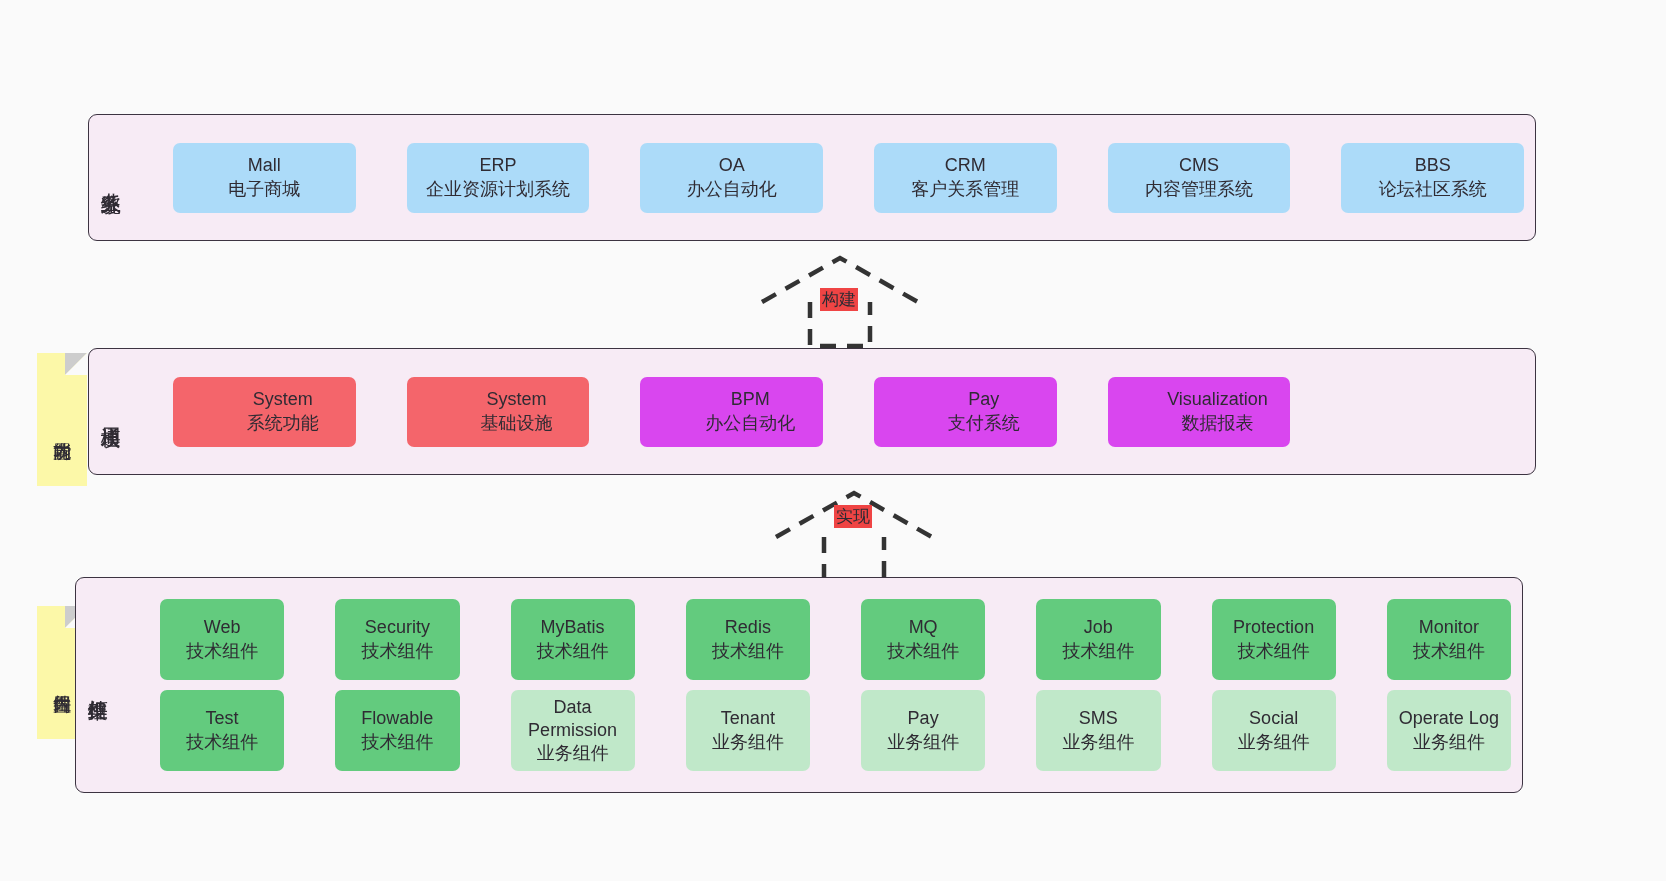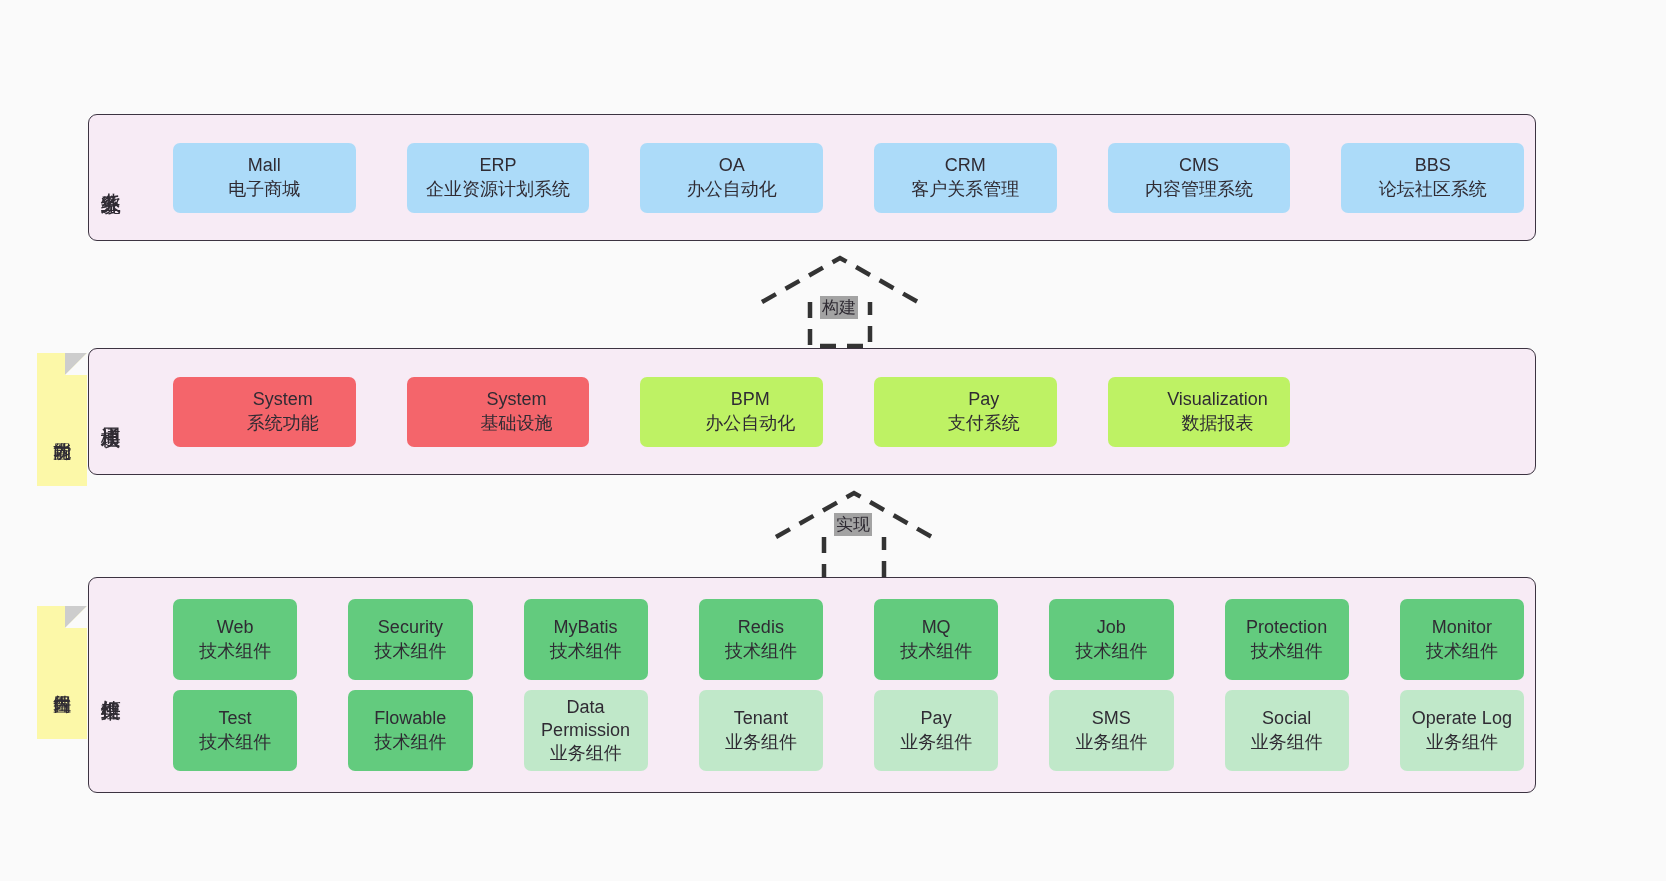--- a/index.html
+++ b/index.html
@@ -72,28 +72,28 @@
     padding: 4px 6px;
     box-sizing: border-box;
     margin-left: 40px;
   }
   .cell .en { white-space: normal; }
   .cell .cn { white-space: nowrap; }
 
   
   .c-blue       { background: #ACDBF9; }
   .c-red        { background: #F4656B; }
-  .c-pink       { background: #bef264; text-align: right; }
+  .c-pink       { background: #d946ef; text-align: right; }
   .c-green      { background: #63CB7E; }
   .c-greenlight { background: #C0E8C9; }
 
   
   #layer-business  { left: 88px;  top: 114px; width: 1448px; height: 127px; }
   #layer-common    { left: 88px;  top: 348px; width: 1448px; height: 127px; }
-  #layer-framework { left: 88px;  top: 577px; width: 1448px; height: 216px; }
+  #layer-framework { left: 75px;  top: 577px; width: 1448px; height: 216px; }
 
   #layer-business .cell  { height: 70px; }
   #layer-common .cell    { height: 70px; padding-left: 43px; }
   #layer-framework .cell { height: 81px; }
   #layer-framework .layer-body { gap: 10px 11px; }
 
   
   .note {
     position: absolute;
     background: #FCF8A8;
@@ -133,24 +133,23 @@
   .arrow {
     position: absolute;
     width: 176px;
     height: 100px;
   }
   .arrow svg { display: block; }
   .arrow-label {
     position: absolute;
     font-size: 17px;
     color: #2f2b33;
-    background: #a3a3a3;
+    background: #ef4444;
     padding: 0 2px;
     white-space: nowrap;
-    margin-top: 8px;
   }
   #arrow-build  { left: 752px; top: 250px; }
   #arrow-impl   { left: 766px; top: 485px; }
   #arrow-build .arrow-label  { left: 68px; top: 38px; }
   #arrow-impl  .arrow-label  { left: 68px; top: 20px; }
 </style>
 </head>
 <body>
 
 <div class="canvas">

